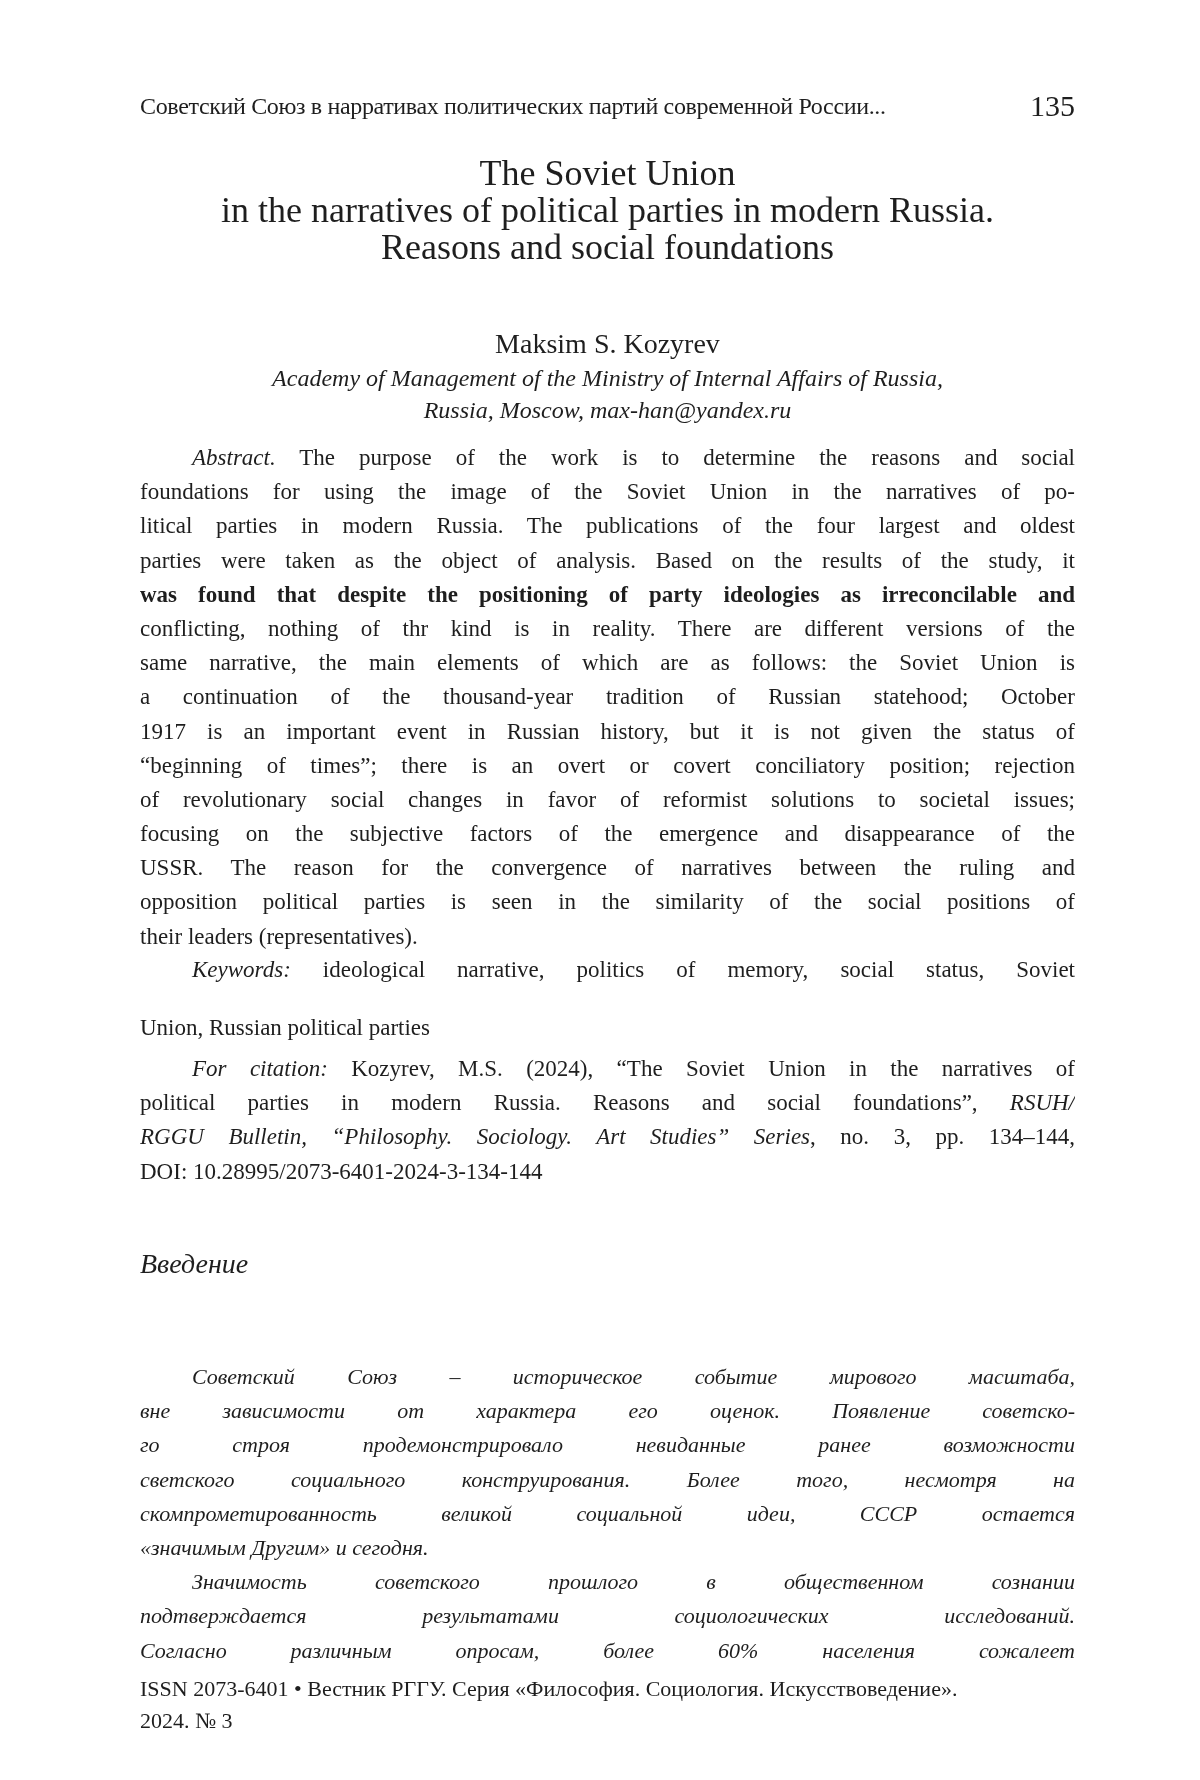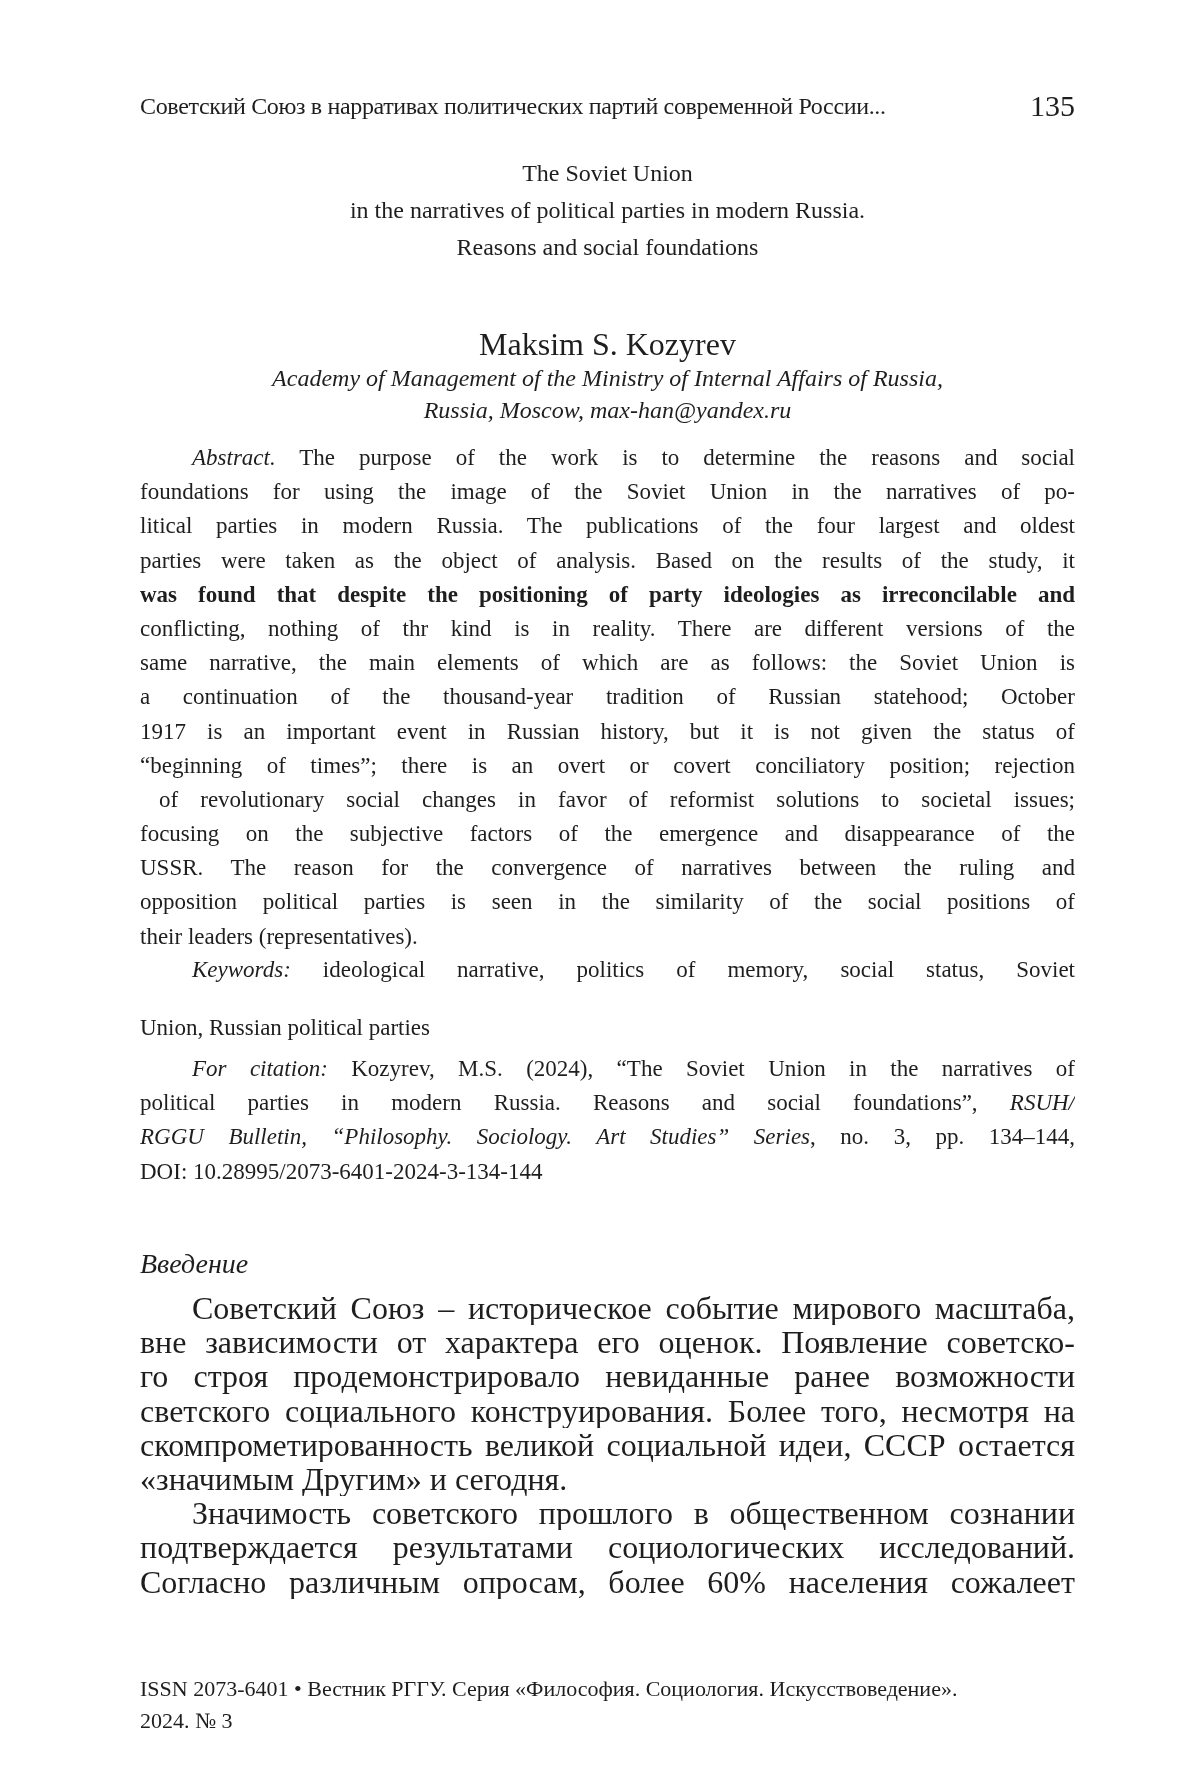--- a/index.html
+++ b/index.html
@@ -10,44 +10,44 @@
   }
   .page { position: absolute; left: 0; top: 0; width: 964px; height: 1780px; }
   .running-header {
     position: absolute; left: 140px; top: 88px; width: 935px; height: 36px;
     font-size: 24px; line-height: 36px;
   }
   .running-header .rh-title { position: absolute; left: 0; top: 0; letter-spacing: -0.35px; }
   .running-header .rh-page { position: absolute; right: 0; top: 0; font-size: 30px; }
   .title-block {
     position: absolute; left: 140px; top: 155px; width: 935px; text-align: center;
-    font-size: 24px; line-height: 37px;
+    font-size: 36px; line-height: 37px;
   }
   .title-block .tline { display: block; }
   .author {
     position: absolute; left: 140px; top: 327px; width: 935px; text-align: center;
-    font-size: 32px; line-height: 34px;
+    font-size: 28px; line-height: 34px;
   }
   .affil {
     position: absolute; left: 140px; top: 362px; width: 935px; text-align: center;
     font-size: 24px; line-height: 32px; font-style: italic;
   }
   .affil .aline { display: block; }
   .body-block { position: absolute; left: 140px; width: 935px; font-size: 23px; line-height: 34.2px; }
   .ln { display: block; white-space: nowrap; text-align: justify; text-align-last: justify; height: 34.2px; }
   .ln.last { text-align-last: left; }
   .ln.indent { padding-left: 52px; }
   .it { font-style: italic; }
   .abstract-block { top: 441px; }
   .keywords-block { top: 953px; }
   .citation-block { top: 1052px; }
   .section-heading {
     position: absolute; left: 140px; top: 1247px; font-size: 28px; line-height: 34px; font-style: italic;
   }
-  .intro-block { top: 1291px; font-size: 32px; }
+  .intro-block { top: 1360px; font-size: 22px; font-style: italic; }
   .footer {
     position: absolute; left: 140px; top: 1673px; width: 935px; 
     font-size: 22px; line-height: 32px;
   }
   .footer .fline { display: block; }
 </style>
 </head>
 <body>
 
 <div class="page">
@@ -74,21 +74,21 @@
     <span class="ln indent" style="white-space: nowrap; overflow: hidden;"><span class="it">Abstract.</span><span> The purpose of the work is to determine the reasons and social</span></span>
     <span class="ln" style="white-space: nowrap; overflow: hidden;">foundations for using the image of the Soviet Union in the narratives of po-</span>
     <span class="ln" style="white-space: nowrap; overflow: hidden;">litical parties in modern Russia. The publications of the four largest and oldest</span>
     <span class="ln" style="white-space: nowrap; overflow: hidden;">parties were taken as the object of analysis. Based on the results of the study, it</span>
     <span class="ln" style="white-space: nowrap; overflow: hidden; font-weight: bold;">was found that despite the positioning of party ideologies as irreconcilable and</span>
     <span class="ln" style="white-space: nowrap; overflow: hidden;">conflicting, nothing of thr kind is in reality. There are different versions of the</span>
     <span class="ln" style="white-space: nowrap; overflow: hidden;">same narrative, the main elements of which are as follows: the Soviet Union is</span>
     <span class="ln" style="white-space: nowrap; overflow: hidden;">a continuation of the thousand-year tradition of Russian statehood; October</span>
     <span class="ln" style="white-space: nowrap; overflow: hidden;">1917 is an important event in Russian history, but it is not given the status of</span>
     <span class="ln" style="white-space: nowrap; overflow: hidden;">“beginning of times”; there is an overt or covert conciliatory position; rejection</span>
-    <span class="ln" style="white-space: nowrap; overflow: hidden; margin-left: 19px;">of revolutionary social changes in favor of reformist solutions to societal issues;</span>
+    <span class="ln" style="white-space: nowrap; overflow: hidden;">of revolutionary social changes in favor of reformist solutions to societal issues;</span>
     <span class="ln" style="white-space: nowrap; overflow: hidden;">focusing on the subjective factors of the emergence and disappearance of the</span>
     <span class="ln" style="white-space: nowrap; overflow: hidden;">USSR. The reason for the convergence of narratives between the ruling and</span>
     <span class="ln" style="white-space: nowrap; overflow: hidden;">opposition political parties is seen in the similarity of the social positions of</span>
     <span class="ln last" style="white-space: nowrap; overflow: hidden;">their leaders (representatives).</span>
   </div>
 
   <div class="body-block keywords-block">
     <span class="ln indent" style="white-space: nowrap; overflow: hidden;"><span class="it">Keywords:</span><span> ideological narrative, politics of memory, social status, Soviet</span></span>
     <span class="ln last" style="white-space: nowrap; overflow: hidden; margin-top: 24px;">Union, Russian political parties</span>
   </div>

